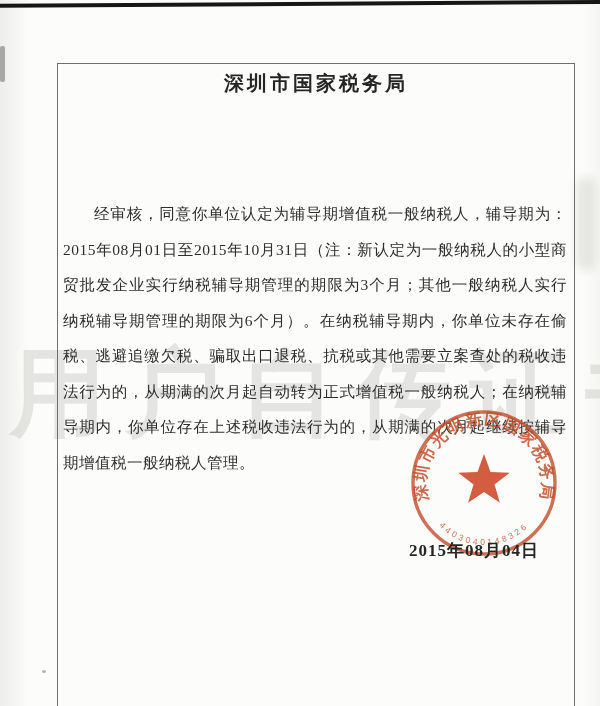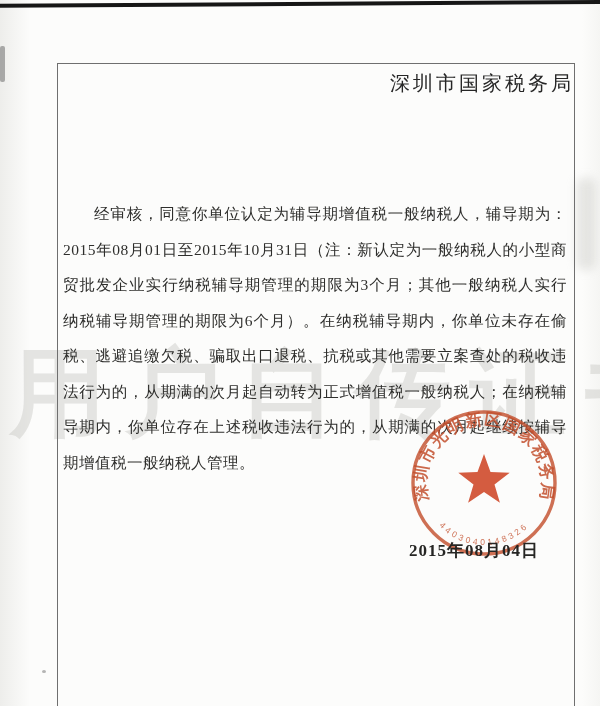--- a/index.html
+++ b/index.html
@@ -41,21 +41,21 @@
     font-family: "Liberation Serif", serif;
   }
   .doc-frame {
     position: absolute; left: 57px; top: 63px;
     width: 516px; height: 660px;
     border: 1px solid #6f6f6f; border-bottom: none;
     z-index: 2;
   }
   .title1 {
     position: absolute; top: 6px; left: 0; width: 100%;
-    text-align: right; font-size: 20px; font-weight: normal;
+    text-align: center; font-size: 20px; font-weight: bold;
     letter-spacing: 3px; color: #262626;
   }
   .title2 {
     position: absolute; top: 33px; left: 0; width: 100%;
     text-align: center; font-size: 21px; font-weight: bold;
     letter-spacing: 1px; color: #262626;
   }
   .doc-number {
     position: absolute; top: 80px; left: 0; width: 100%;
     text-align: center; font-size: 13.5px; color: #333330;

